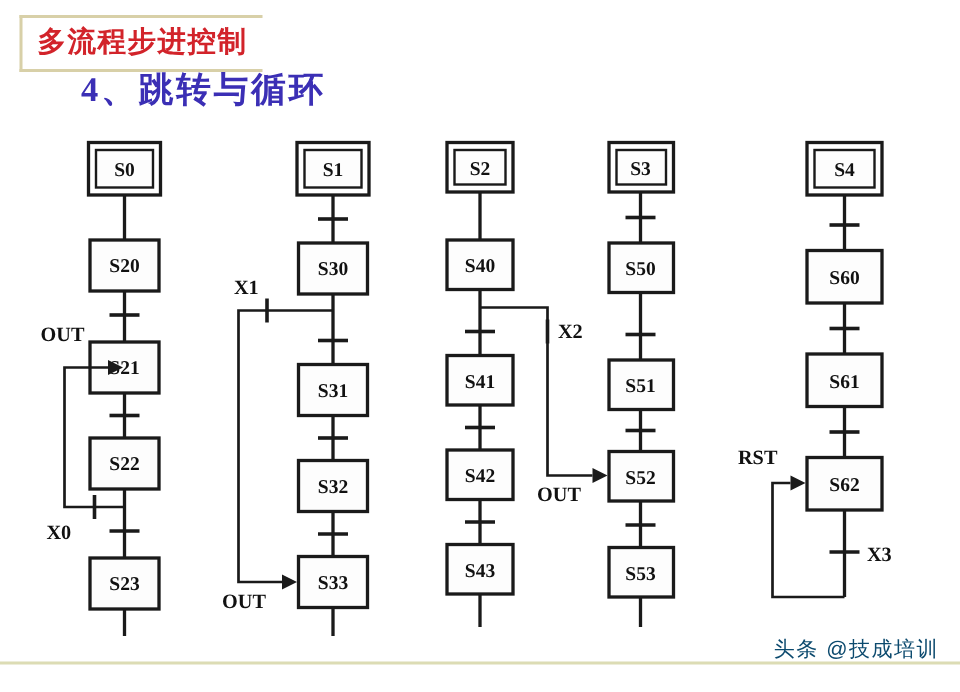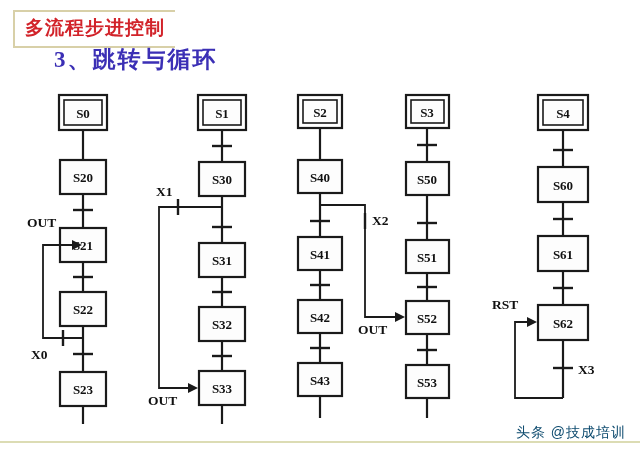--- a/index.html
+++ b/index.html
@@ -73,21 +73,21 @@
 </style>
 </head>
 <body>
 
 <div id="stage">
 
   <div class="title-box">
     <div class="title-text">多流程步进控制</div>
   </div>
 
-  <div class="subtitle">3、跳转与循环</div>
+  <div class="subtitle">4、跳转与循环</div>
 
   <svg width="640" height="461">
 
     <g>
 
       <rect class="bx-outer" x="59" y="95" width="48" height="35"></rect>
       <rect class="bx-inner" x="64" y="100" width="38" height="25"></rect>
       <text class="slbl" x="83" y="113">S0</text>
 
       <line class="ln" x1="83" y1="130" x2="83" y2="160"></line>

